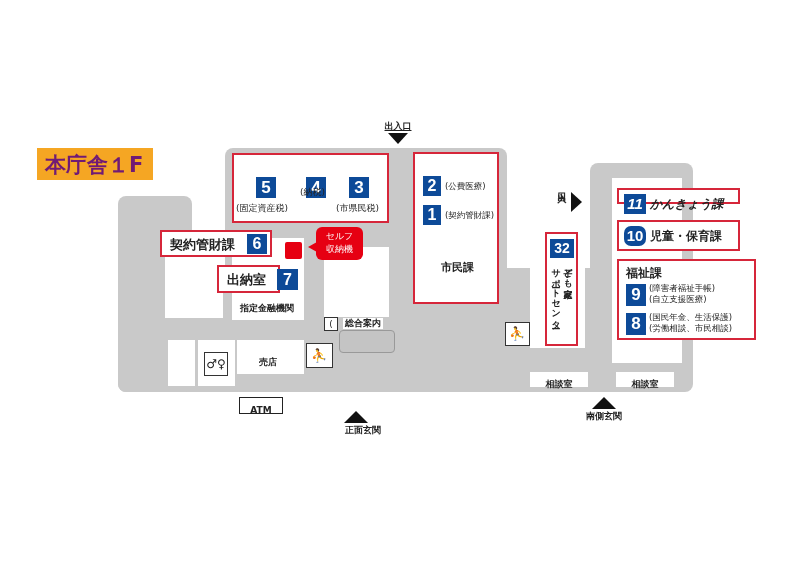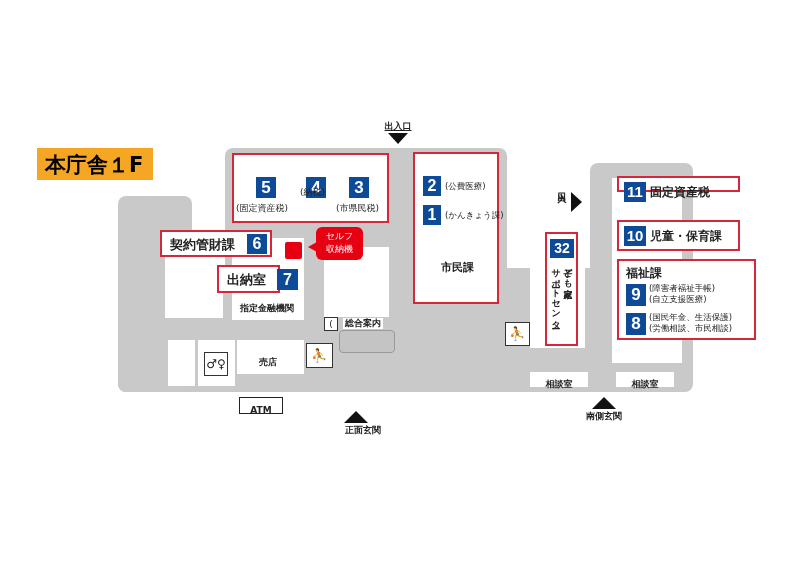--- a/index.html
+++ b/index.html
@@ -13,21 +13,21 @@
   .lbl{font-weight:bold;white-space:nowrap;}
   .tri-down{width:0;height:0;border-left:10px solid transparent;border-right:10px solid transparent;border-top:11px solid #111;}
   .tri-up{width:0;height:0;border-left:12px solid transparent;border-right:12px solid transparent;border-bottom:12px solid #111;}
   .tri-right{width:0;height:0;border-top:10px solid transparent;border-bottom:10px solid transparent;border-left:11px solid #111;}
   .vert{writing-mode:vertical-rl;text-orientation:upright;}
 </style>
 </head>
 <body>
 
 <div class="abs" style="left:37px;top:148px;width:116px;height:32px;background:#f5a623;">
-  <span class="lbl" style="position:absolute;left:8px;top:3px;font-size:21px;color:#000000;">本庁舎１F</span>
+  <span class="lbl" style="position:absolute;left:8px;top:3px;font-size:21px;color:#701a75;">本庁舎１F</span>
 </div>
 
 <div class="abs grey" style="left:118px;top:268px;width:480px;height:124px;border-radius:8px;"></div>
 <div class="abs grey" style="left:118px;top:196px;width:74px;height:196px;border-radius:8px;"></div>
 <div class="abs grey" style="left:225px;top:148px;width:282px;height:170px;border-radius:8px;"></div>
 <div class="abs grey" style="left:590px;top:163px;width:103px;height:229px;border-radius:8px;"></div>
 <div class="abs grey" style="left:500px;top:268px;width:100px;height:124px;"></div>
 
 <div class="abs white" style="left:165px;top:230px;width:58px;height:88px;"></div>
 <div class="abs white" style="left:232px;top:238px;width:72px;height:82px;"></div>
@@ -101,37 +101,37 @@
 </div>
 <div class="abs" style="left:579px;top:397px;width:50px;text-align:center;">
   <div class="tri-up" style="margin:0 auto;"></div>
   <div class="small lbl" style="font-size:9px;margin-top:2px;">南側玄関</div>
 </div>
 
 <div class="redbox" style="left:413px;top:152px;width:86px;height:152px;">
   <span class="abs num" style="left:8px;top:22px;width:18px;height:20px;font-size:16px;line-height:20px;">2</span>
   <span class="abs small" style="left:30px;top:27px;font-size:8.5px;">(公費医療)</span>
   <span class="abs num" style="left:8px;top:51px;width:18px;height:20px;font-size:16px;line-height:20px;">1</span>
-  <span class="abs small" style="left:30px;top:56px;font-size:8.5px;">(かんきょう課)</span>
+  <span class="abs small" style="left:30px;top:56px;font-size:8.5px;">(契約管財課)</span>
   <span class="abs small lbl" style="left:26px;top:108px;font-size:11px;">市民課</span>
 </div>
 
 <div class="redbox" style="left:545px;top:232px;width:33px;height:114px;">
   <span class="abs num" style="left:3px;top:5px;width:24px;height:19px;font-size:14px;line-height:19px;">32</span>
   <span class="abs small lbl vert" style="left:15px;top:28px;font-size:9px;">子ども家庭</span>
   <span class="abs small lbl vert" style="left:3px;top:28px;font-size:9px;">サポートセンター</span>
 </div>
 
-<div class="redbox" style="left:617px;top:176px;width:123px;height:16px;">
+<div class="redbox" style="left:617px;top:188px;width:123px;height:16px;font-style:italic;">
   <span class="abs num" style="left:5px;top:4px;width:22px;height:20px;font-size:15px;line-height:20px;">11</span>
-  <span class="abs lbl" style="left:31px;top:6px;font-size:12px;">固定資産税</span>
+  <span class="abs lbl" style="left:31px;top:6px;font-size:12px;">かんきょう課</span>
 </div>
 
 <div class="redbox" style="left:617px;top:220px;width:123px;height:31px;">
-  <span class="abs num" style="left:5px;top:4px;width:22px;height:20px;font-size:15px;line-height:20px;">10</span>
+  <span class="abs num" style="left:5px;top:4px;width:22px;height:20px;font-size:15px;line-height:20px;border-radius:7px;">10</span>
   <span class="abs lbl" style="left:31px;top:6px;font-size:12px;">児童・保育課</span>
 </div>
 
 <div class="redbox" style="left:617px;top:259px;width:139px;height:81px;">
   <span class="abs lbl" style="left:7px;top:4px;font-size:12px;">福祉課</span>
   <span class="abs num" style="left:7px;top:23px;width:20px;height:22px;font-size:17px;line-height:22px;">9</span>
   <span class="abs small" style="left:30px;top:22px;font-size:8.5px;">(障害者福祉手帳)</span>
   <span class="abs small" style="left:30px;top:33px;font-size:8.5px;">(自立支援医療)</span>
   <span class="abs num" style="left:7px;top:52px;width:20px;height:22px;font-size:17px;line-height:22px;">8</span>
   <span class="abs small" style="left:30px;top:51px;font-size:8.5px;">(国民年金、生活保護)</span>

